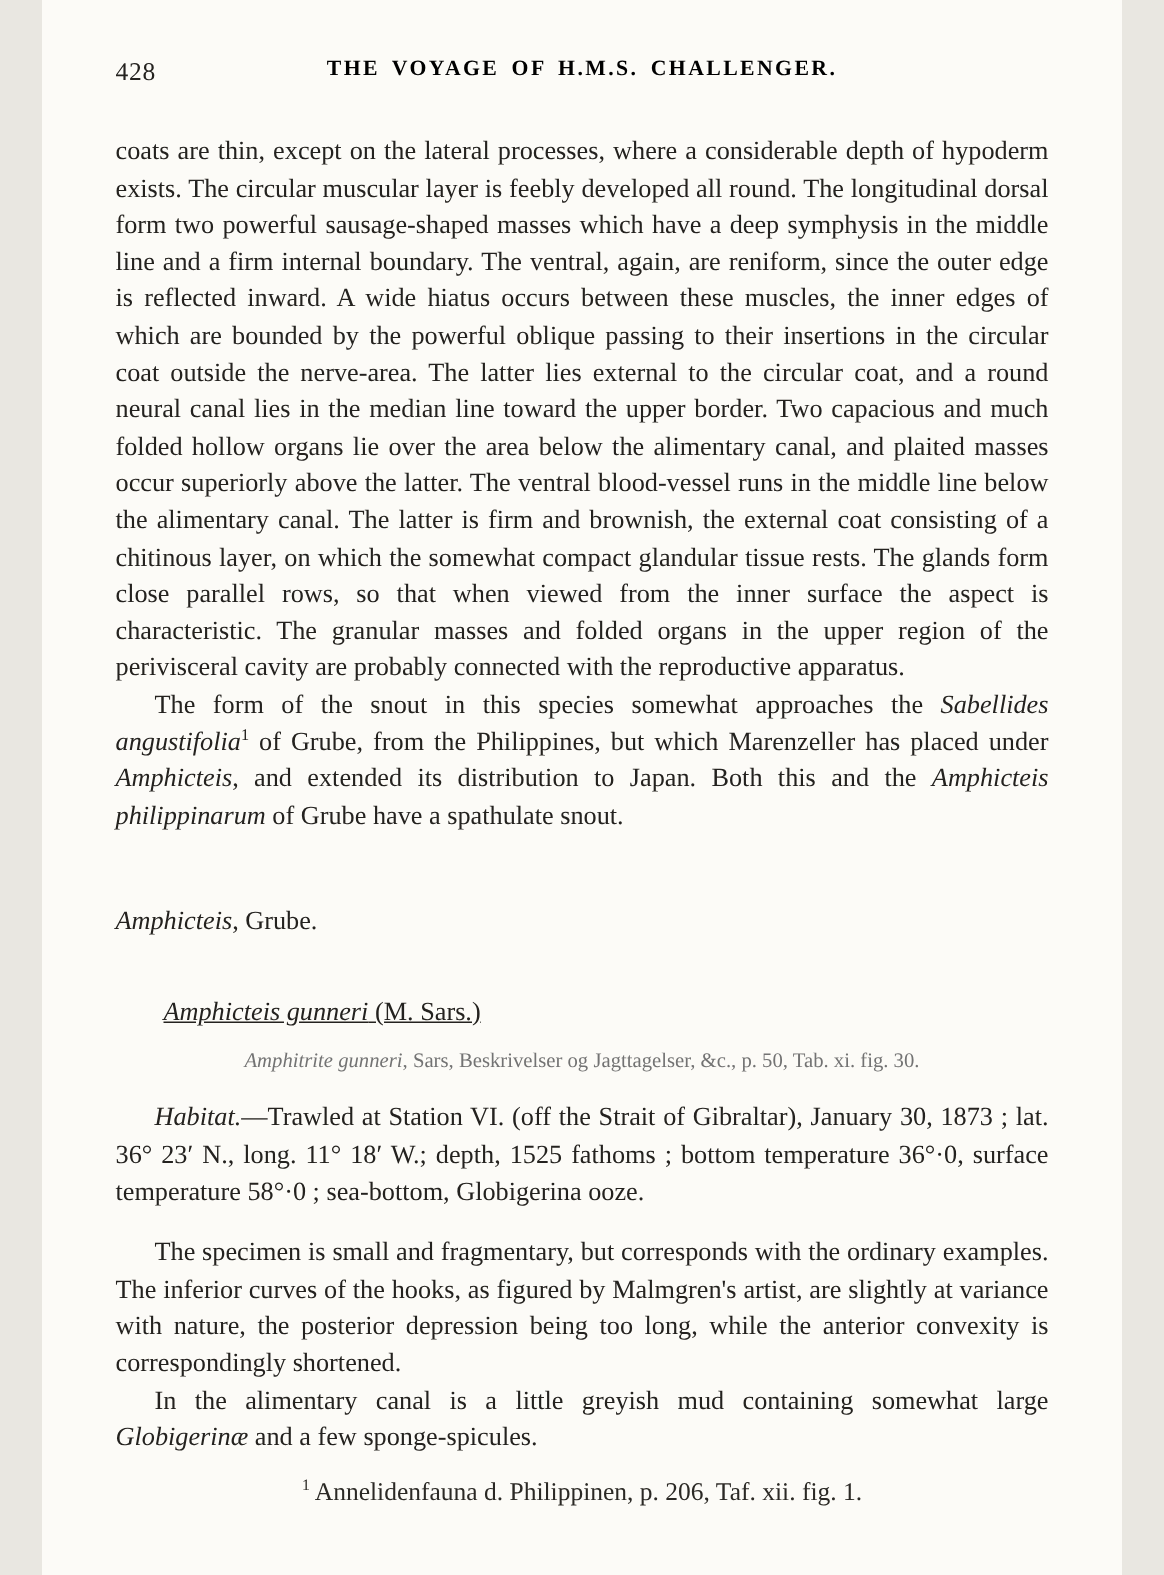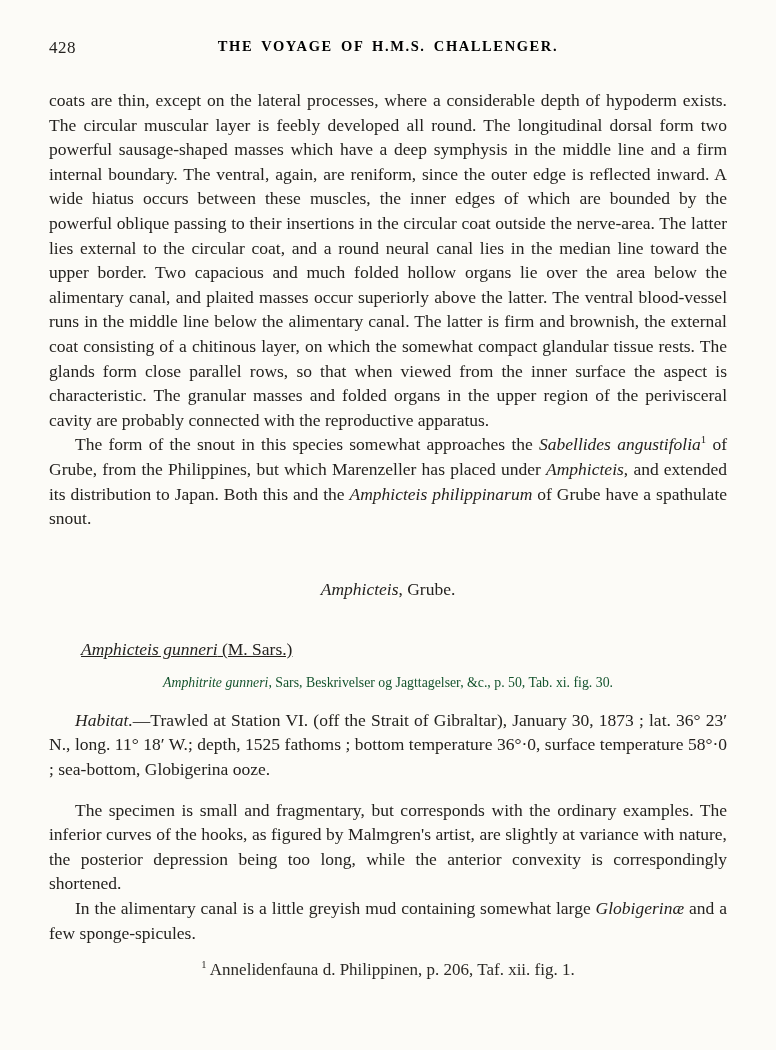--- a/index.html
+++ b/index.html
@@ -3,21 +3,21 @@
 <meta charset="utf-8">
 <style>
   html, body {
     margin: 0;
     padding: 0;
     background: #e9e7e1;
     font-family: "Liberation Serif", "DejaVu Serif", serif;
   }
   .page {
     position: relative;
-    width: 776px;
+    width: 720px;
     height: 1050px;
     margin: 0 auto;
     background: #fcfbf7;
     color: #24221f;
     overflow: hidden;
     box-sizing: border-box;
     padding: 38px 49px 0 49px;
   }
   
   .page-header {
@@ -53,40 +53,39 @@
   p.indent {
     text-indent: 26px;
   }
   sup {
     font-size: 0.62em;
     line-height: 0;
     vertical-align: super;
   }
   i { font-style: italic; }
   .genus-heading {
-    text-align: center;
     text-indent: 0;
     margin-top: 46px;
     margin-bottom: 36px;
     font-size: 17.5px;
   }
   .species-heading {
     text-indent: 0;
     padding-left: 32px;
     margin-bottom: 12px;
     font-size: 17.5px;
     text-decoration: underline;
   }
   .synonymy {
     text-align: center;
     text-indent: 0;
     font-size: 13.8px;
     line-height: 18px;
     margin-bottom: 16px;
-    color: #14532d;
+    color: #737373;
   }
   .habitat-para { margin-bottom: 16px; }
   .specimen-para { margin-top: 4px; }
   .footnote {
     text-align: center;
     text-indent: 0;
     font-size: 17px;
     line-height: 18px;
     margin-top: 16px;
     color: #2b2925;

